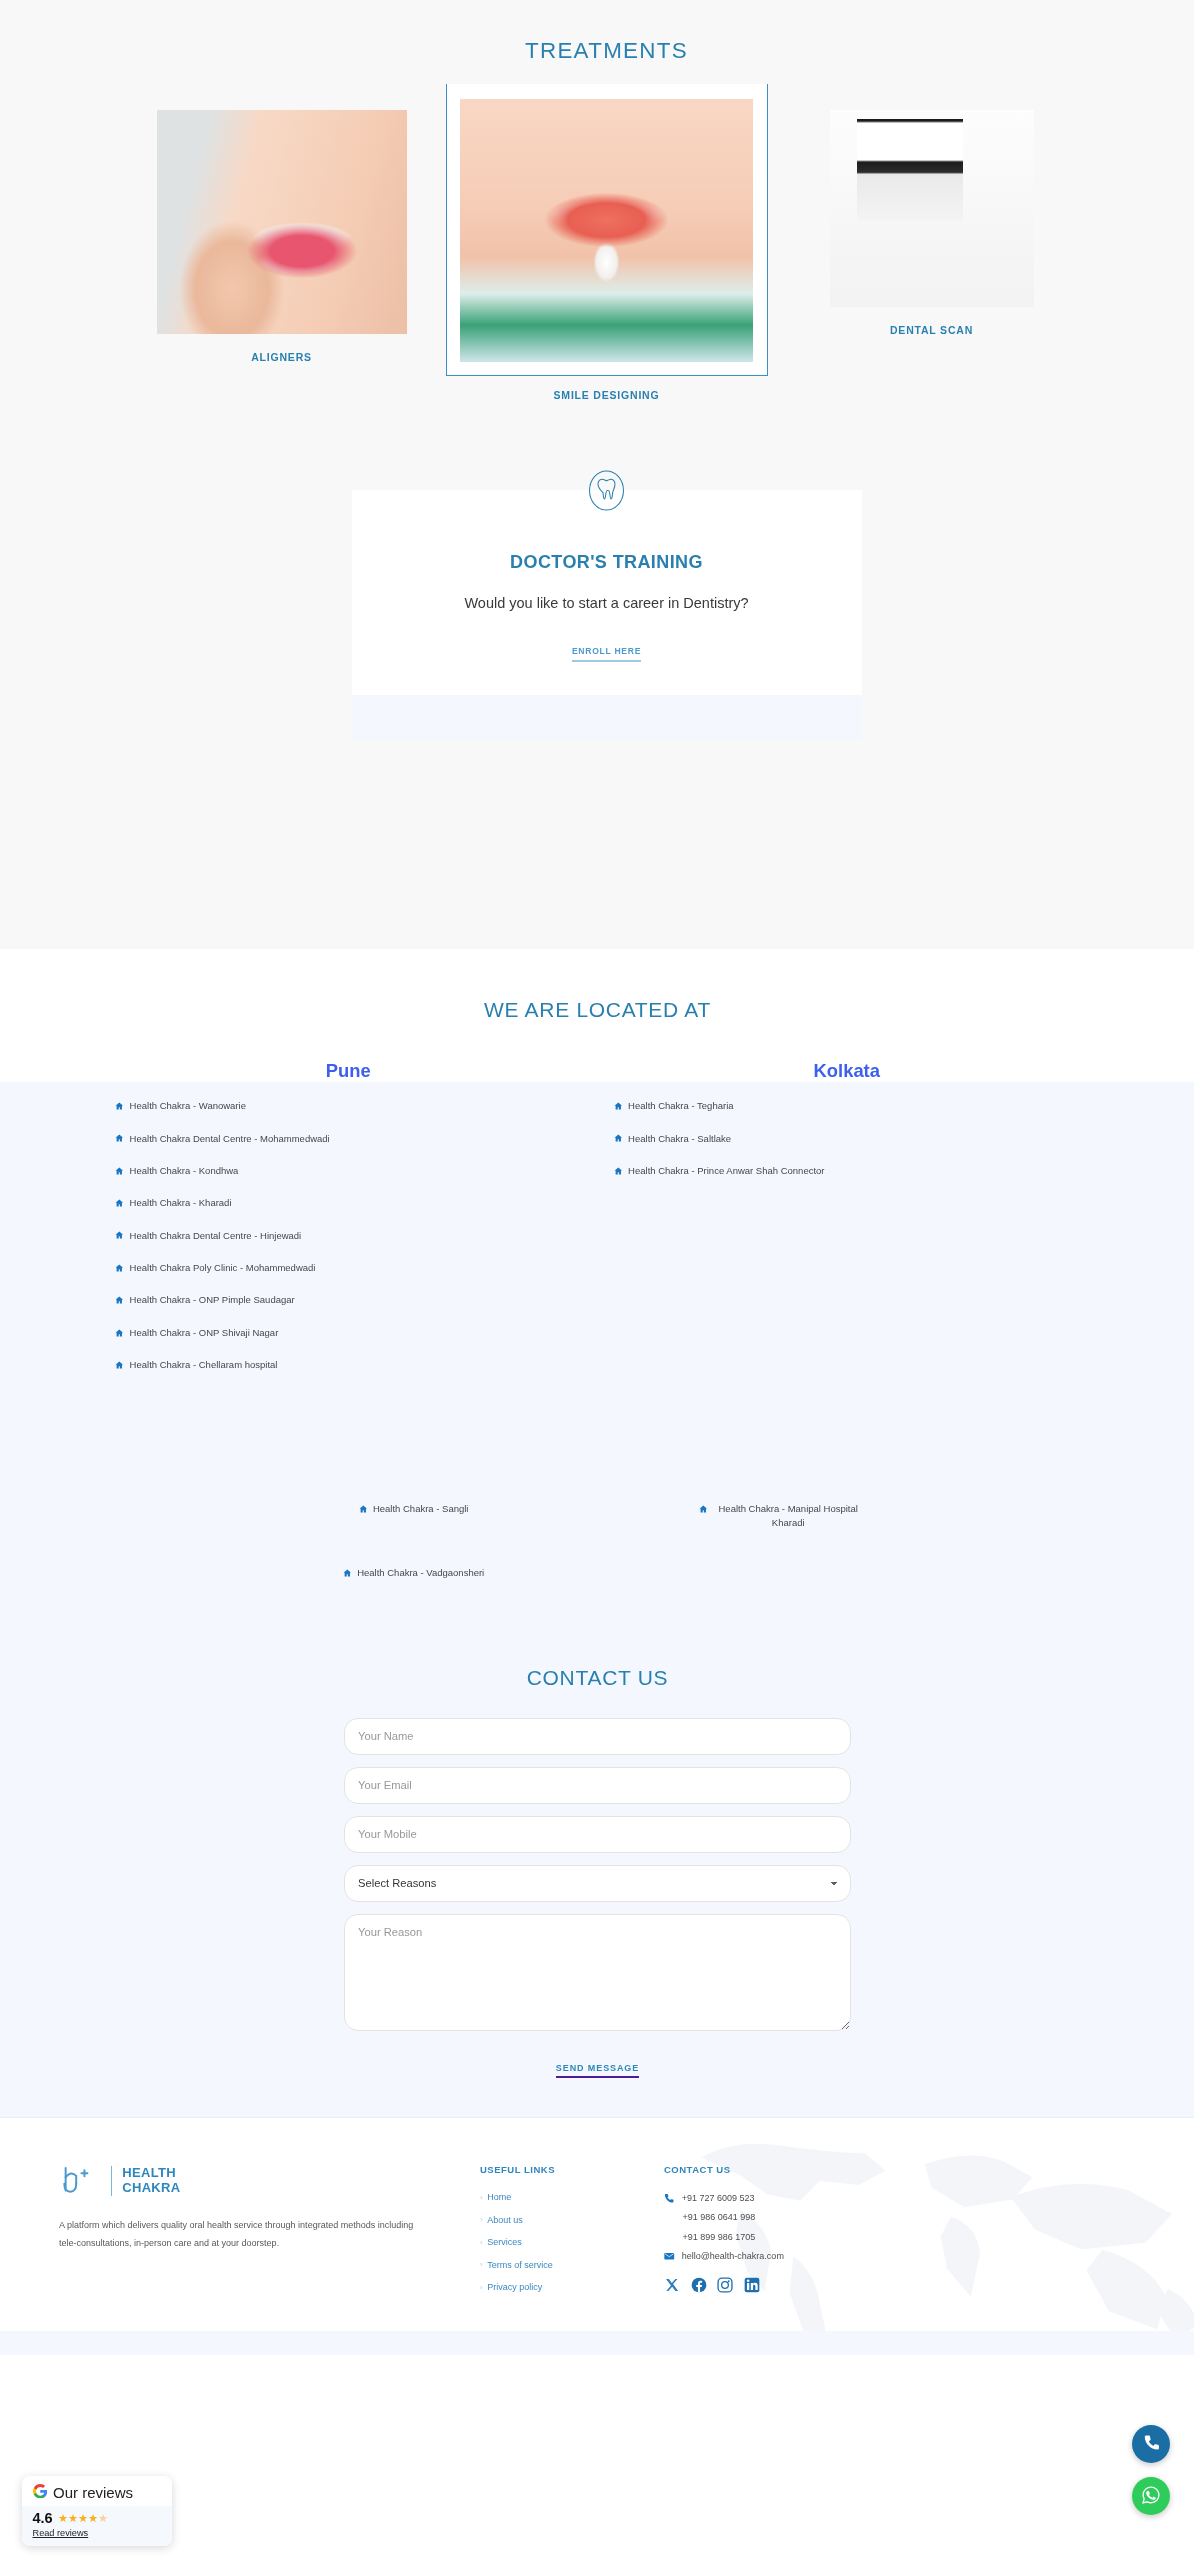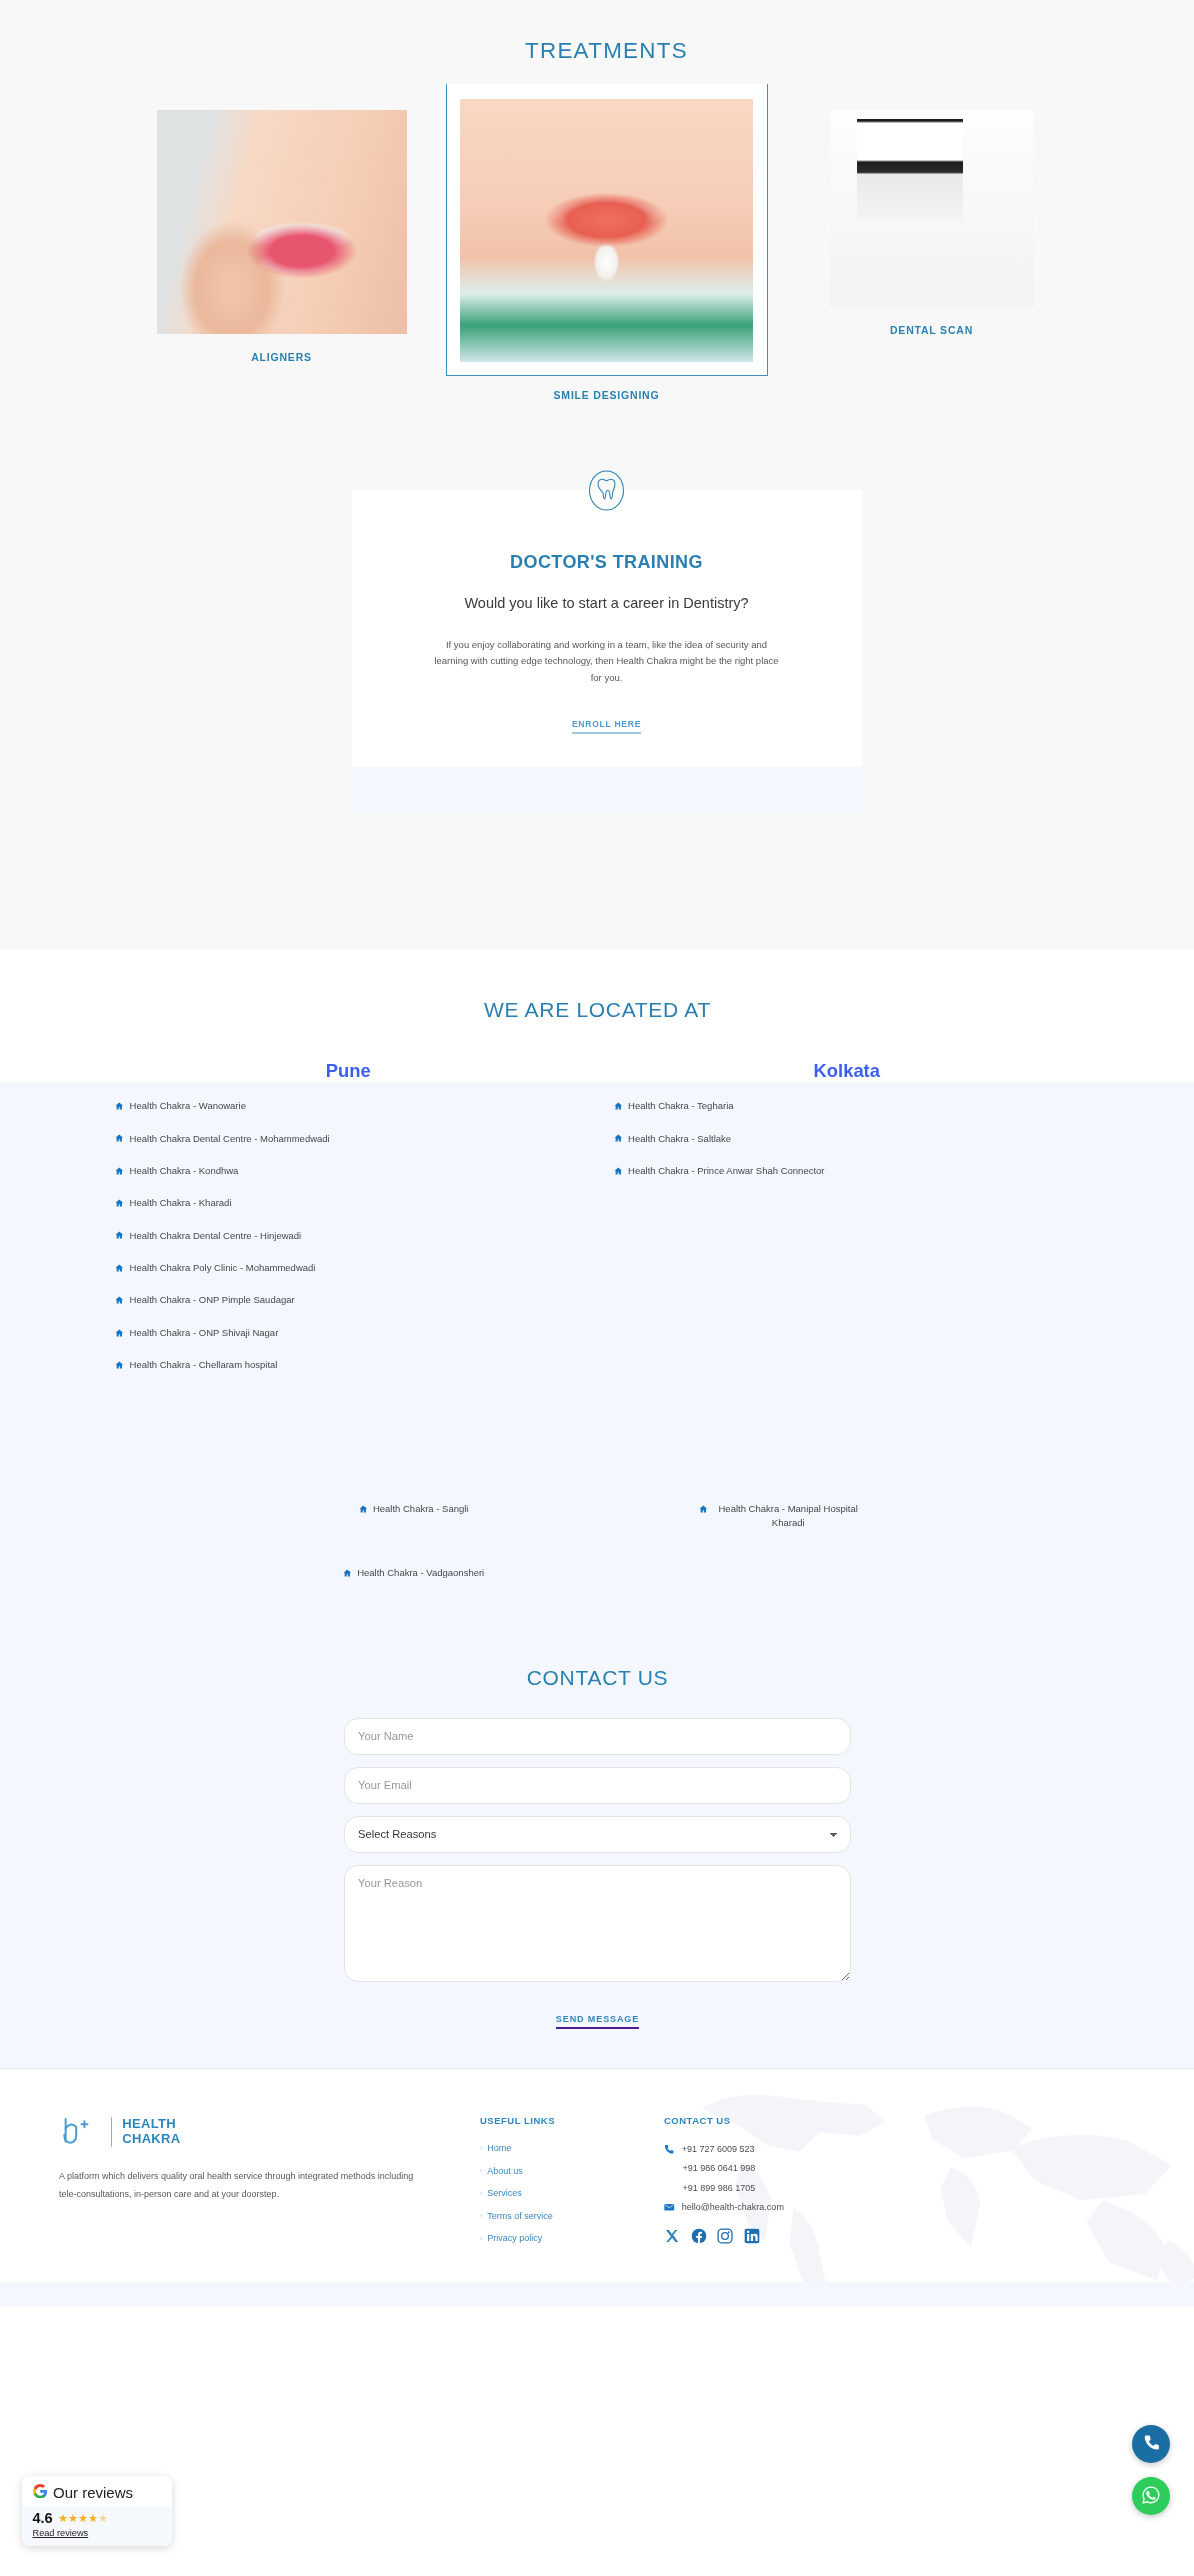--- a/index.html
+++ b/index.html
@@ -444,21 +444,20 @@
     <div class="tooth-badge">
       <svg viewBox="0 0 72 72" width="47" height="47" aria-hidden="true">
         <ellipse cx="36" cy="36" rx="26" ry="30" fill="none" stroke="#2980b0" stroke-width="1.6"></ellipse>
         <path d="M23 26c0-5 4-8 8-7 3 .8 3.5 2 5 2s1.9-1.2 5-2c4-1 8 2 8 7 0 6-2.5 8-3.5 13-.8 4-.6 10-2.4 10-1.6 0-1.4-5-2.2-9-.5-2.6-1.3-4-2.1-4h-1.6c-.8 0-1.6 1.4-2.1 4-.8 4-.6 9-2.2 9-1.8 0-1.6-6-2.4-10C25.5 34 23 32 23 26z" fill="none" stroke="#2980b0" stroke-width="1.6" stroke-linejoin="round"></path>
       </svg>
     </div>
 
     <div class="training-card">
       <h3 class="training-title">DOCTOR'S TRAINING</h3>
       <p class="training-sub">Would you like to start a career in Dentistry?</p>
-      <p class="training-body">If you enjoy collaborating and working in a team, like the idea of security and learning with cutting edge technology, then Health Chakra might be the right place for you.</p>
       <a class="enroll-link" href="#">ENROLL HERE</a>
     </div>
     <div class="training-footer-band"></div>
   </div>
 </section>
 
 <section class="sec-located">
   <h2 class="sec-title-2">WE ARE LOCATED AT</h2>
 
   <div class="city-head-row">
@@ -609,20 +608,21 @@
     </div>
   </div>
 </section>
 
 <section class="sec-contact">
   <h2 class="sec-title-2">CONTACT US</h2>
 
   <form class="form-wrap">
     <input class="fld" type="text" placeholder="Your Name" style="">
     <input class="fld" type="email" placeholder="Your Email" style="">
+    <input class="fld" type="tel" placeholder="Your Mobile" style="">
 
     <select class="fld">
       <option>Select Reasons</option>
     </select>
 
     <textarea class="fld" placeholder="Your Reason" style=""></textarea>
 
     <button class="send-btn" type="submit">SEND MESSAGE</button>
   </form>
 </section>

